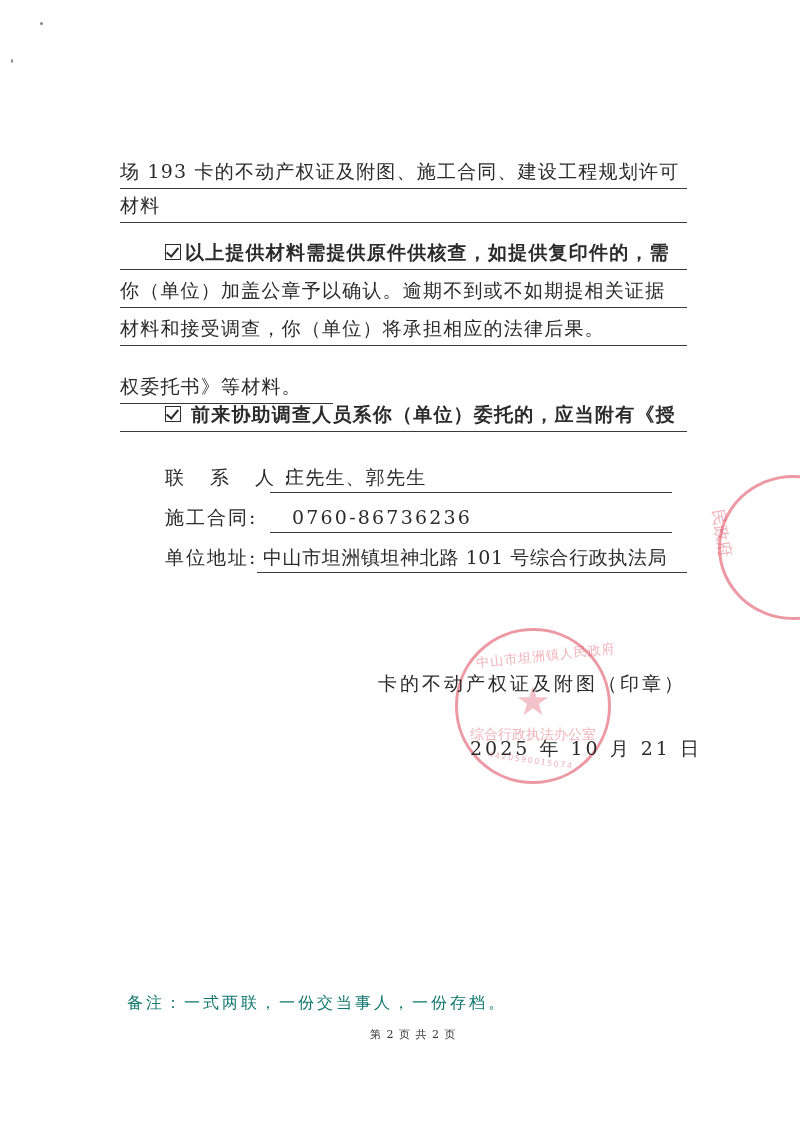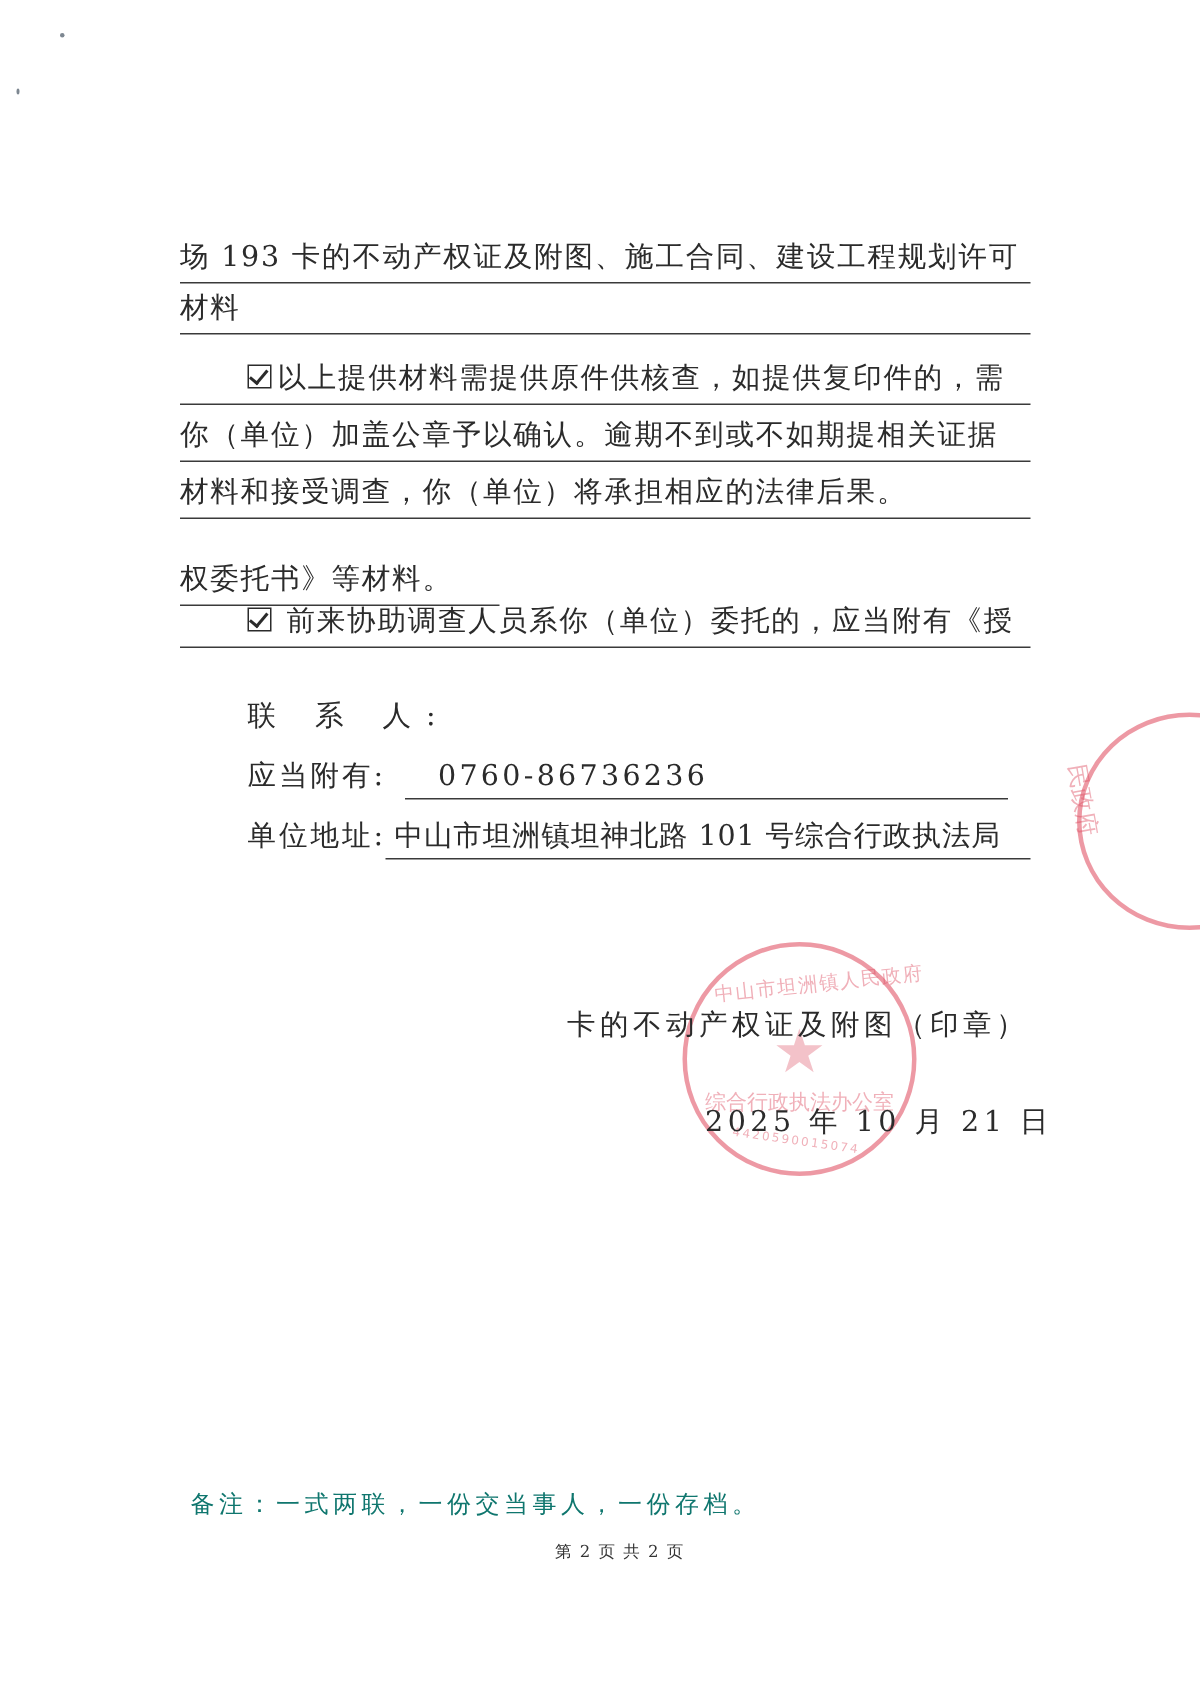--- a/index.html
+++ b/index.html
@@ -30,20 +30,21 @@
       border-bottom: 1.3px solid #3a3a3a;
       font-size: 19px;
       line-height: 34px;
       letter-spacing: 1.2px;
       white-space: nowrap;
       overflow: visible;
     }
     .line.indent {
       padding-left: 45px;
       width: 522px;
+      font-weight: bold;
     }
     .line.short {
       width: 213px;
     }
     .check {
       display: inline-block;
       width: 14px;
       height: 14px;
       border: 1.6px solid #2b2b2b;
       position: relative;
@@ -163,24 +164,25 @@
 <div class="line" style="top:273px;"><span>你（单位）加盖公章予以确认。逾期不到或不如期提相关证据</span></div>
 
 <div class="line" style="top:311px;"><span>材料和接受调查，你（单位）将承担相应的法律后果。</span></div>
 
 <div class="line indent" style="top:349px;margin-top:48px;"><span class="check spaced"></span><span>前来协助调查人员系你（单位）委托的，应当附有《授</span></div>
 
 <div class="line short" style="top:369px;"><span>权委托书》等材料。</span></div>
 
 <div class="contact-row" style="top:461px;">
   <span class="contact-label spread">联 系 人:</span>
+  <span class="contact-value" style="width:402px;padding-left:15px;box-sizing:border-box;margin-left:2px;">庄先生、郭先生</span>
 </div>
 
 <div class="contact-row" style="top:501px;">
-  <span class="contact-label">应当附有:</span>
+  <span class="contact-label">施工合同:</span>
   <span class="contact-value" style="width:402px;padding-left:22px;box-sizing:border-box;margin-left:2px;letter-spacing:2.2px;margin-top:26px;">0760-86736236</span>
 </div>
 
 <div class="contact-row" style="top:541px;justify-content:flex-end;">
   <span class="contact-label" style="width:92px;">单位地址:</span>
   <span class="contact-value" style="width:430px;box-sizing:border-box;padding-left:6px;letter-spacing:0.6px;">中山市坦洲镇坦神北路 101 号综合行政执法局</span>
 </div>
 
 <div class="stamp stamp-main">
   <div class="stamp-star">★</div>

